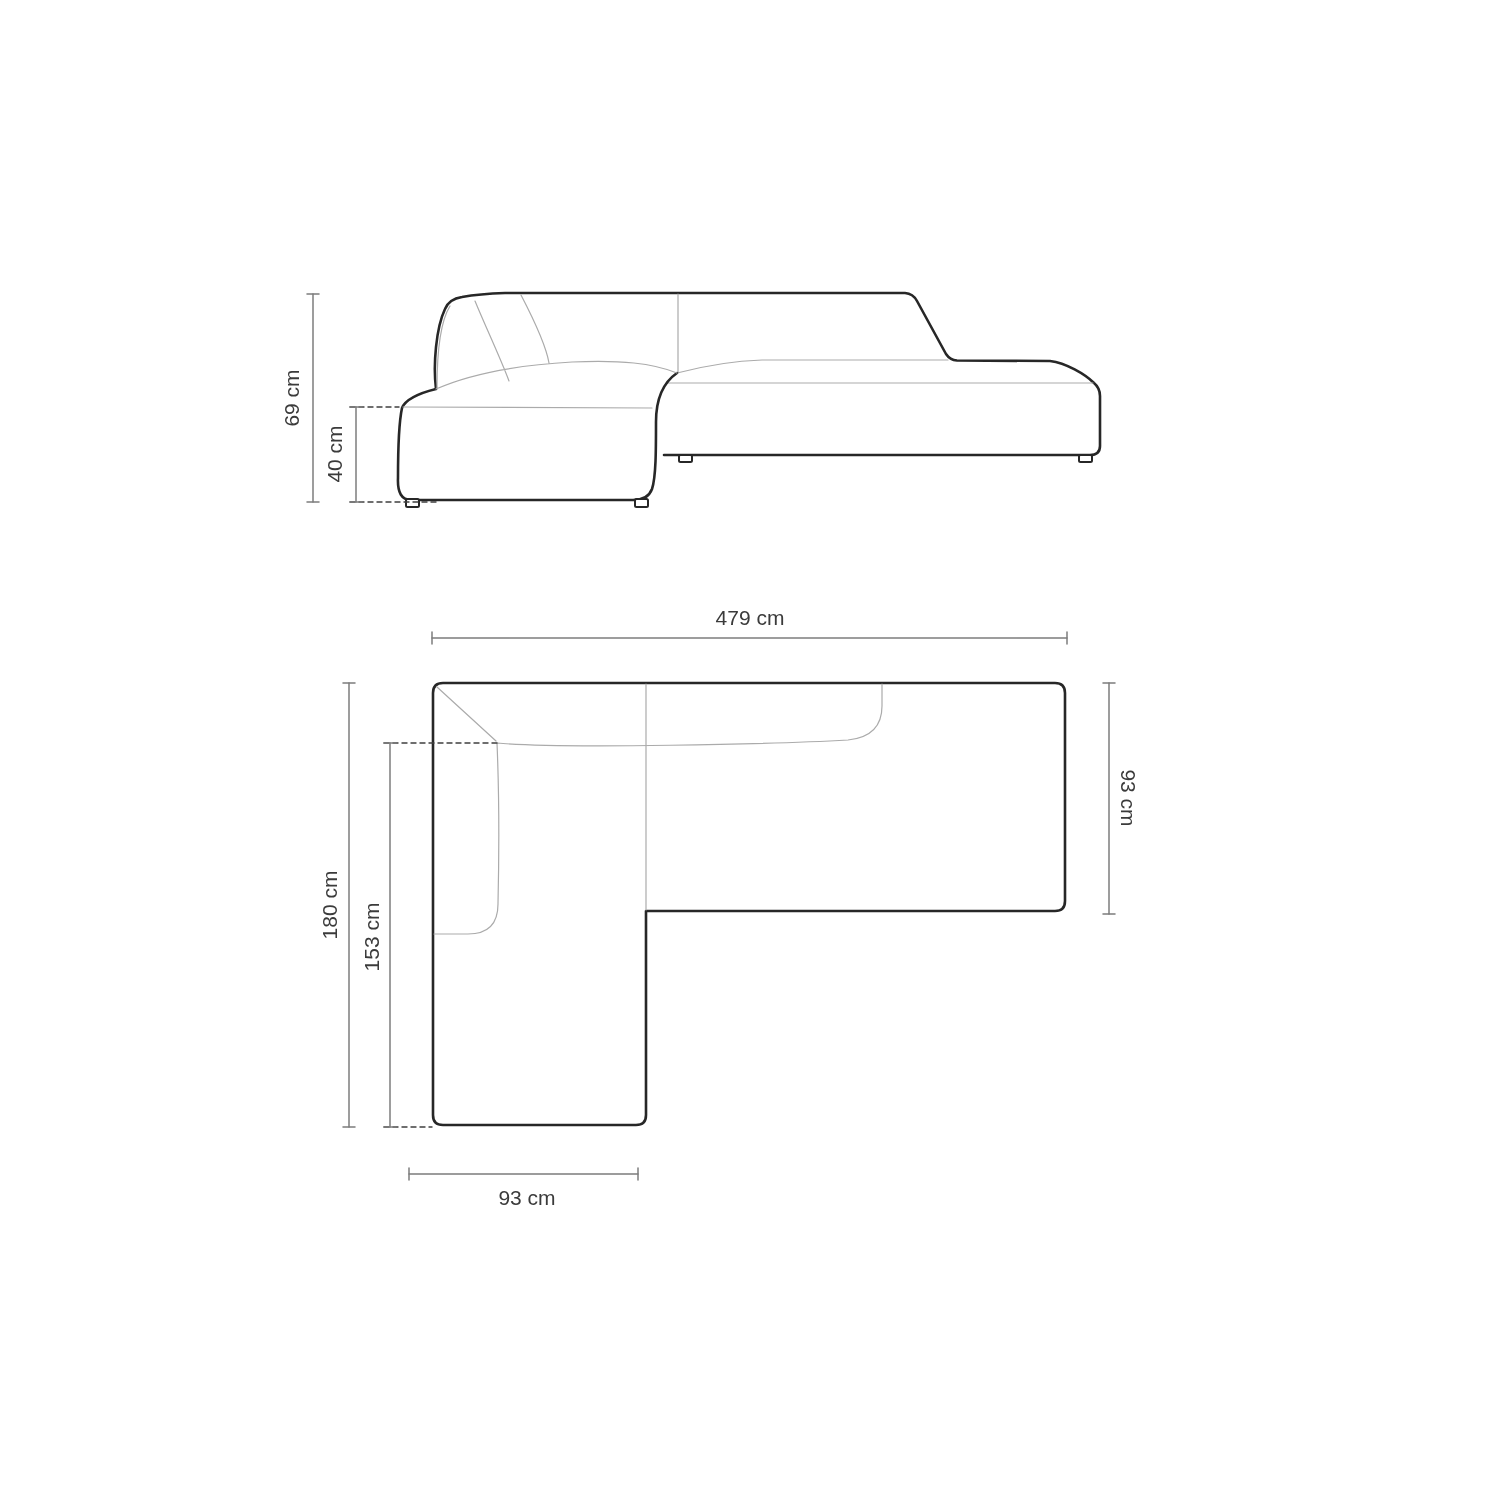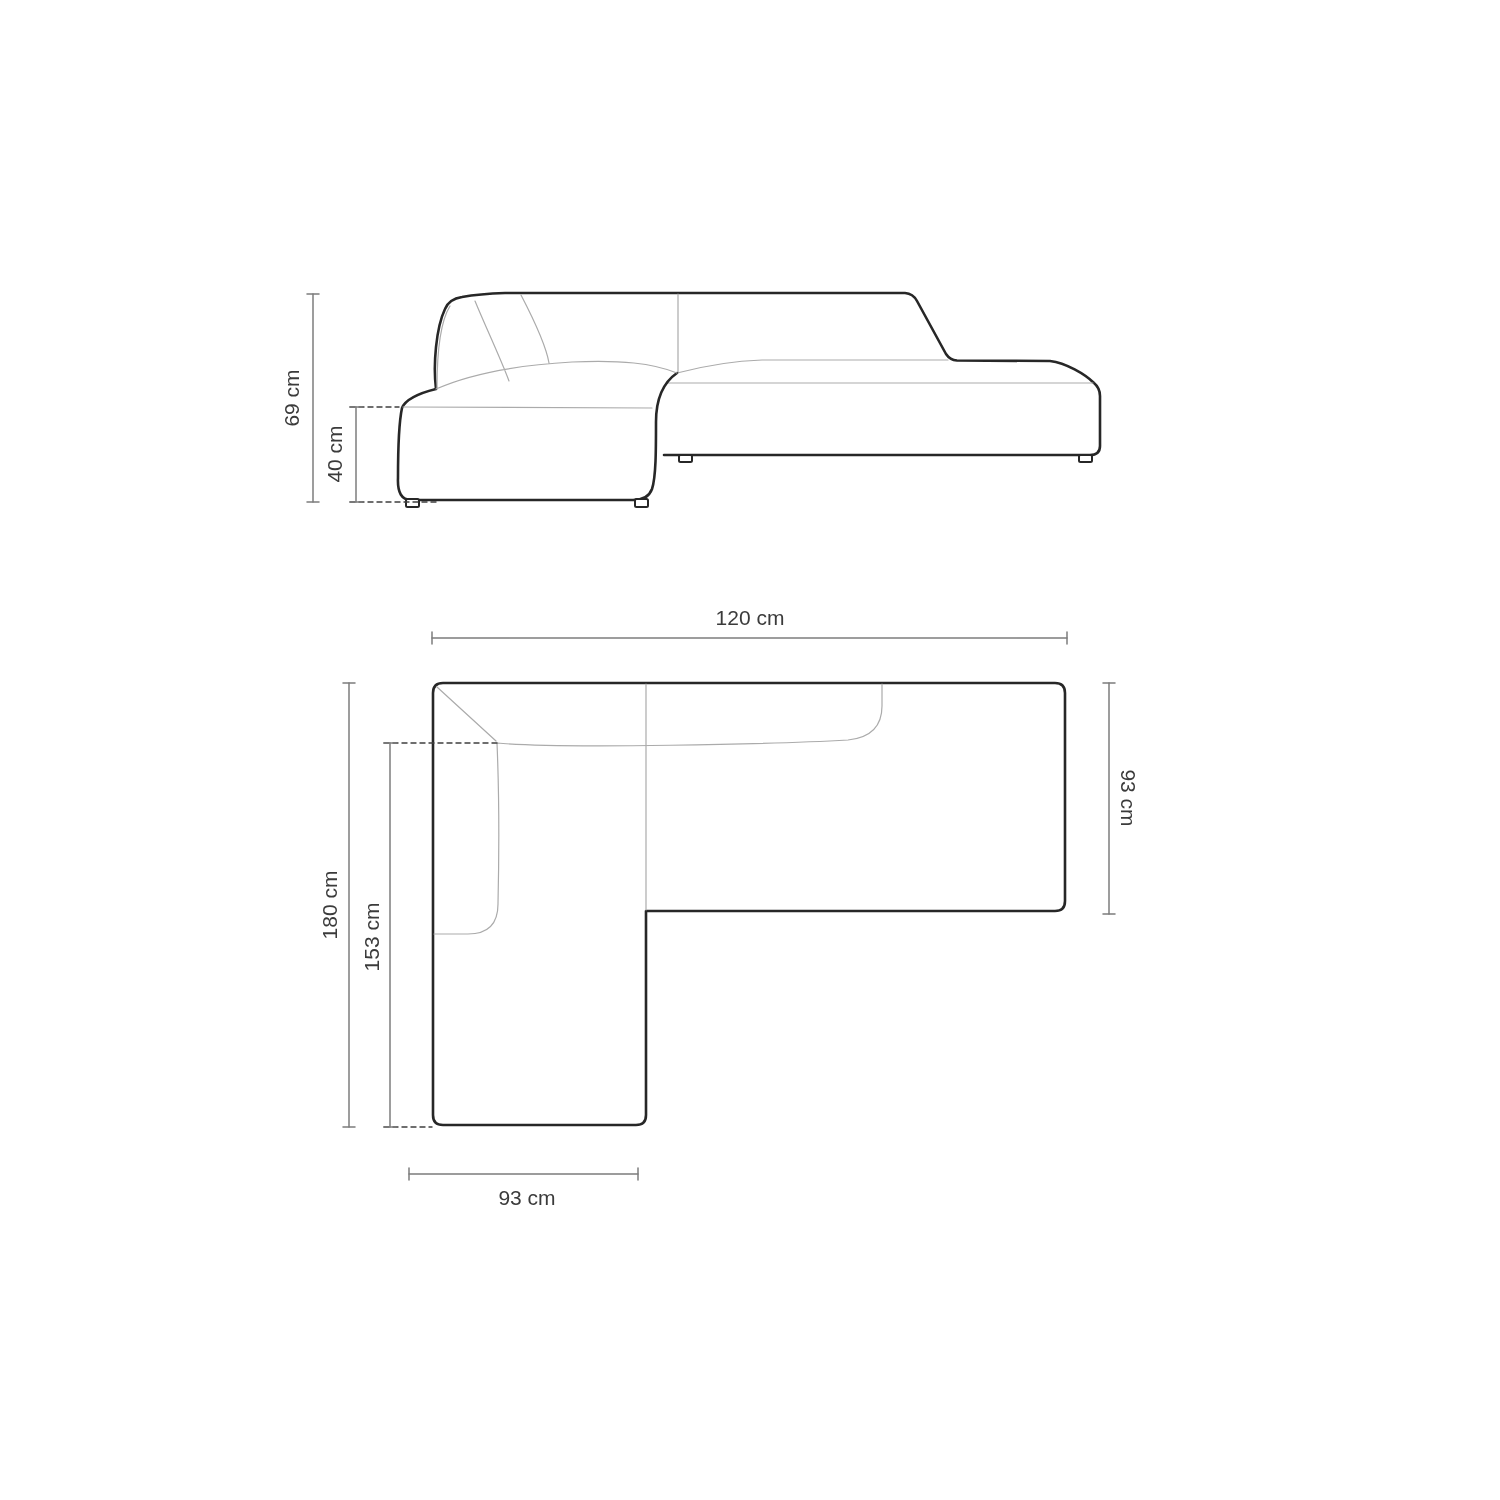--- a/index.html
+++ b/index.html
@@ -148,21 +148,21 @@
         <line x1="409" y1="1168" x2="409" y2="1180"></line>
         <line x1="638" y1="1168" x2="638" y2="1180"></line>
       </g>
     </g>
   </svg>
 
   <div class="dim-label rot-ccw" style="left:291px; top:398px;">69 cm</div>
 
   <div class="dim-label rot-ccw" style="left:334px; top:454px;">40 cm</div>
 
-  <div class="dim-label" style="left:750px; top:617px;">120 cm</div>
+  <div class="dim-label" style="left:750px; top:617px;">479 cm</div>
 
   <div class="dim-label rot-ccw" style="left:329px; top:905px;">180 cm</div>
 
   <div class="dim-label rot-ccw" style="left:371px; top:937px;">153 cm</div>
 
   <div class="dim-label rot-cw" style="left:1128px; top:798px;">93 cm</div>
 
   <div class="dim-label" style="left:527px; top:1197px;">93 cm</div>
 
 </div>

